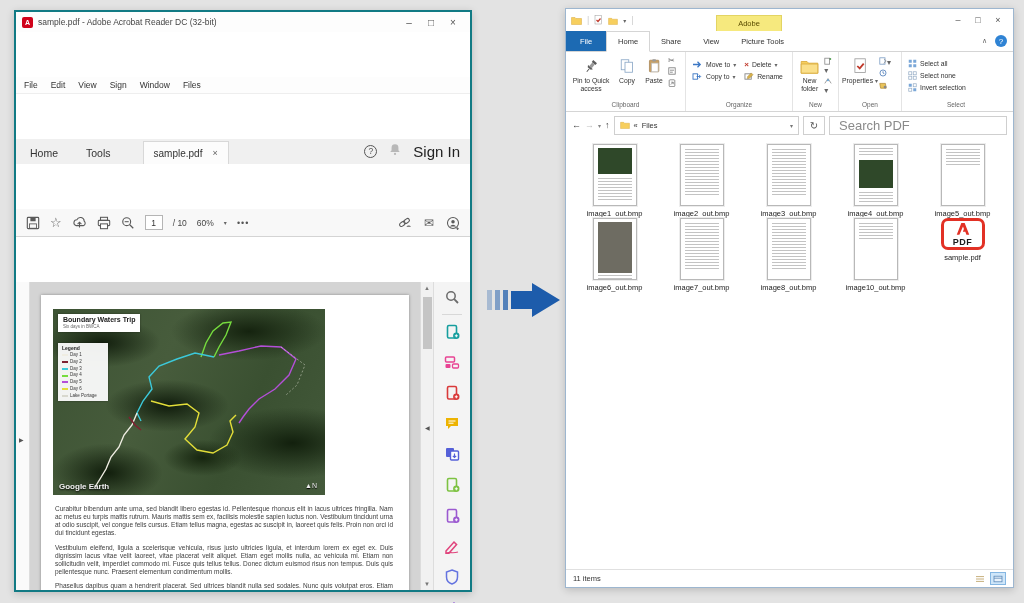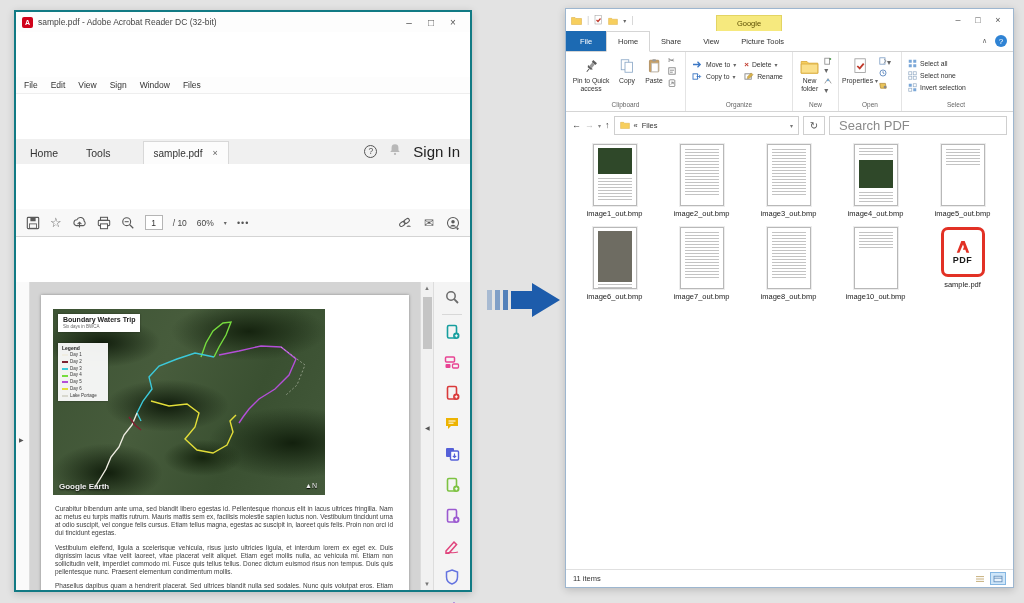--- a/index.html
+++ b/index.html
@@ -102,37 +102,37 @@
   .navarrow{font-size:9px;color:#444;}
   .navarrow.dis{color:#c0c0c0;}
   .navarrow.sm{font-size:6px;color:#888;}
   .addrbox{flex:1;height:19px;border:1px solid #cfcfcf;background:#fff;display:flex;align-items:center;gap:4px;padding:0 5px;font-size:7.5px;color:#333;}
   .addrbox .caret2{margin-left:auto;font-size:6px;color:#777;}
   .refreshbox{width:22px;height:19px;border:1px solid #cfcfcf;display:flex;align-items:center;justify-content:center;font-size:10px;color:#555;}
   .searchbox{width:178px;height:19px;border:1px solid #cfcfcf;display:flex;align-items:center;gap:4px;padding:0 5px;}
   .searchbox input{border:none;outline:none;flex:1;font-size:13px;font-family:"Liberation Sans",sans-serif;color:#333;background:transparent;}
   .searchbox input::placeholder{color:#8a8a8a;}
   .ex-content{flex:1;background:#fff;overflow:hidden;padding:6px 0 0 5px;}
-  .file-grid{display:grid;grid-template-columns:repeat(5,87px);row-gap:9px;justify-items:center;align-items:start;}
+  .file-grid{display:grid;grid-template-columns:repeat(5,87px);justify-items:center;align-items:start;}
   .fitem{width:80px;display:flex;flex-direction:column;align-items:center;}
   .fthumb{width:44px;height:62px;background:#fff;border:1px solid #b8b8b8;box-shadow:0 0 0 1px #ededed;position:relative;}
   .fthumb i{position:absolute;left:4px;right:4px;display:block;}
   .t-text .s1{top:4px;height:48px;background:repeating-linear-gradient(180deg,#c3c3c3 0 1px,transparent 1px 3px);}
   .t-text-top .s1{top:4px;height:17px;background:repeating-linear-gradient(180deg,#c3c3c3 0 1px,transparent 1px 3px);}
   .t-map-top .s1{top:3px;height:26px;background:#2f4829;}
   .t-map-top .s2{top:33px;height:24px;background:repeating-linear-gradient(180deg,#c3c3c3 0 1px,transparent 1px 3px);}
   .t-map-mid .s1{top:3px;height:9px;background:repeating-linear-gradient(180deg,#c3c3c3 0 1px,transparent 1px 3px);}
   .t-map-mid .s2{top:15px;height:28px;background:#2f4829;}
   .t-map-mid .s3{top:47px;height:11px;background:repeating-linear-gradient(180deg,#c3c3c3 0 1px,transparent 1px 3px);}
   .t-map-tall .s1{top:3px;height:51px;background:#6e6c62;}
   .t-map-tall .s2{top:56px;height:4px;background:repeating-linear-gradient(180deg,#c3c3c3 0 1px,transparent 1px 3px);}
   .t-map-gray .s1{top:3px;height:6px;background:repeating-linear-gradient(180deg,#c3c3c3 0 1px,transparent 1px 3px);}
   .t-map-gray .s2{top:11px;height:44px;background:#6e6c62;}
   .flabel{margin-top:3px;font-size:7.5px;line-height:1.2;color:#222;text-align:center;max-width:80px;overflow-wrap:anywhere;}
-  .pdficon{width:44px;height:50px;border:3px solid #e23125;border-radius:7px;background:#fff;display:flex;flex-direction:column;align-items:center;justify-content:center;gap:1px;}
+  .pdficon{width:44px;height:32px;border:3px solid #e23125;border-radius:7px;background:#fff;display:flex;flex-direction:column;align-items:center;justify-content:center;gap:1px;}
   .pdficon .pdftxt{font-size:9px;font-weight:bold;color:#1a1a1a;letter-spacing:.5px;}
   .ex-statusbar{height:18px;border-top:1px solid #e0e0e0;display:flex;align-items:center;padding:0 7px;flex:0 0 auto;}
   .statustxt{font-size:7.5px;color:#333;text-align:right;}
   .viewtoggles{margin-left:auto;display:flex;gap:2px;}
   .vbtn{width:16px;height:13px;border:1px solid transparent;display:flex;align-items:center;justify-content:center;}
   .vbtn.sel{background:#cfe6f9;border-color:#84b6e2;}
 </style>
 </head>
 <body>
 
@@ -414,21 +414,21 @@
       <span><svg width="9" height="10" viewBox="0 0 16 20">
             <rect x="1" y="1" width="13" height="17" fill="#fff" stroke="#999"></rect>
             <path d="M4 10l3 3 5-6" stroke="#c0392b" stroke-width="2.4" fill="none"></path>
           </svg></span>
       <span><svg width="10" height="8" viewBox="0 0 22 18">
             <path d="M1 3h7l2 2h11v12H1z" fill="#f7cf5e" stroke="#d8a93c"></path>
           </svg></span>
       <span class="caret">▾</span>
       <span class="sep">|</span>
     </span>
-    <span class="manage-tab">Google</span>
+    <span class="manage-tab">Adobe</span>
     <span class="winctl">
       <span>–</span>
       <span>□</span>
       <span>×</span>
     </span>
   </div>
   <div class="ex-tabs">
     <span class="ex-tab file">File</span>
     <span class="ex-tab active">Home</span>
     <span class="ex-tab">Share</span>

